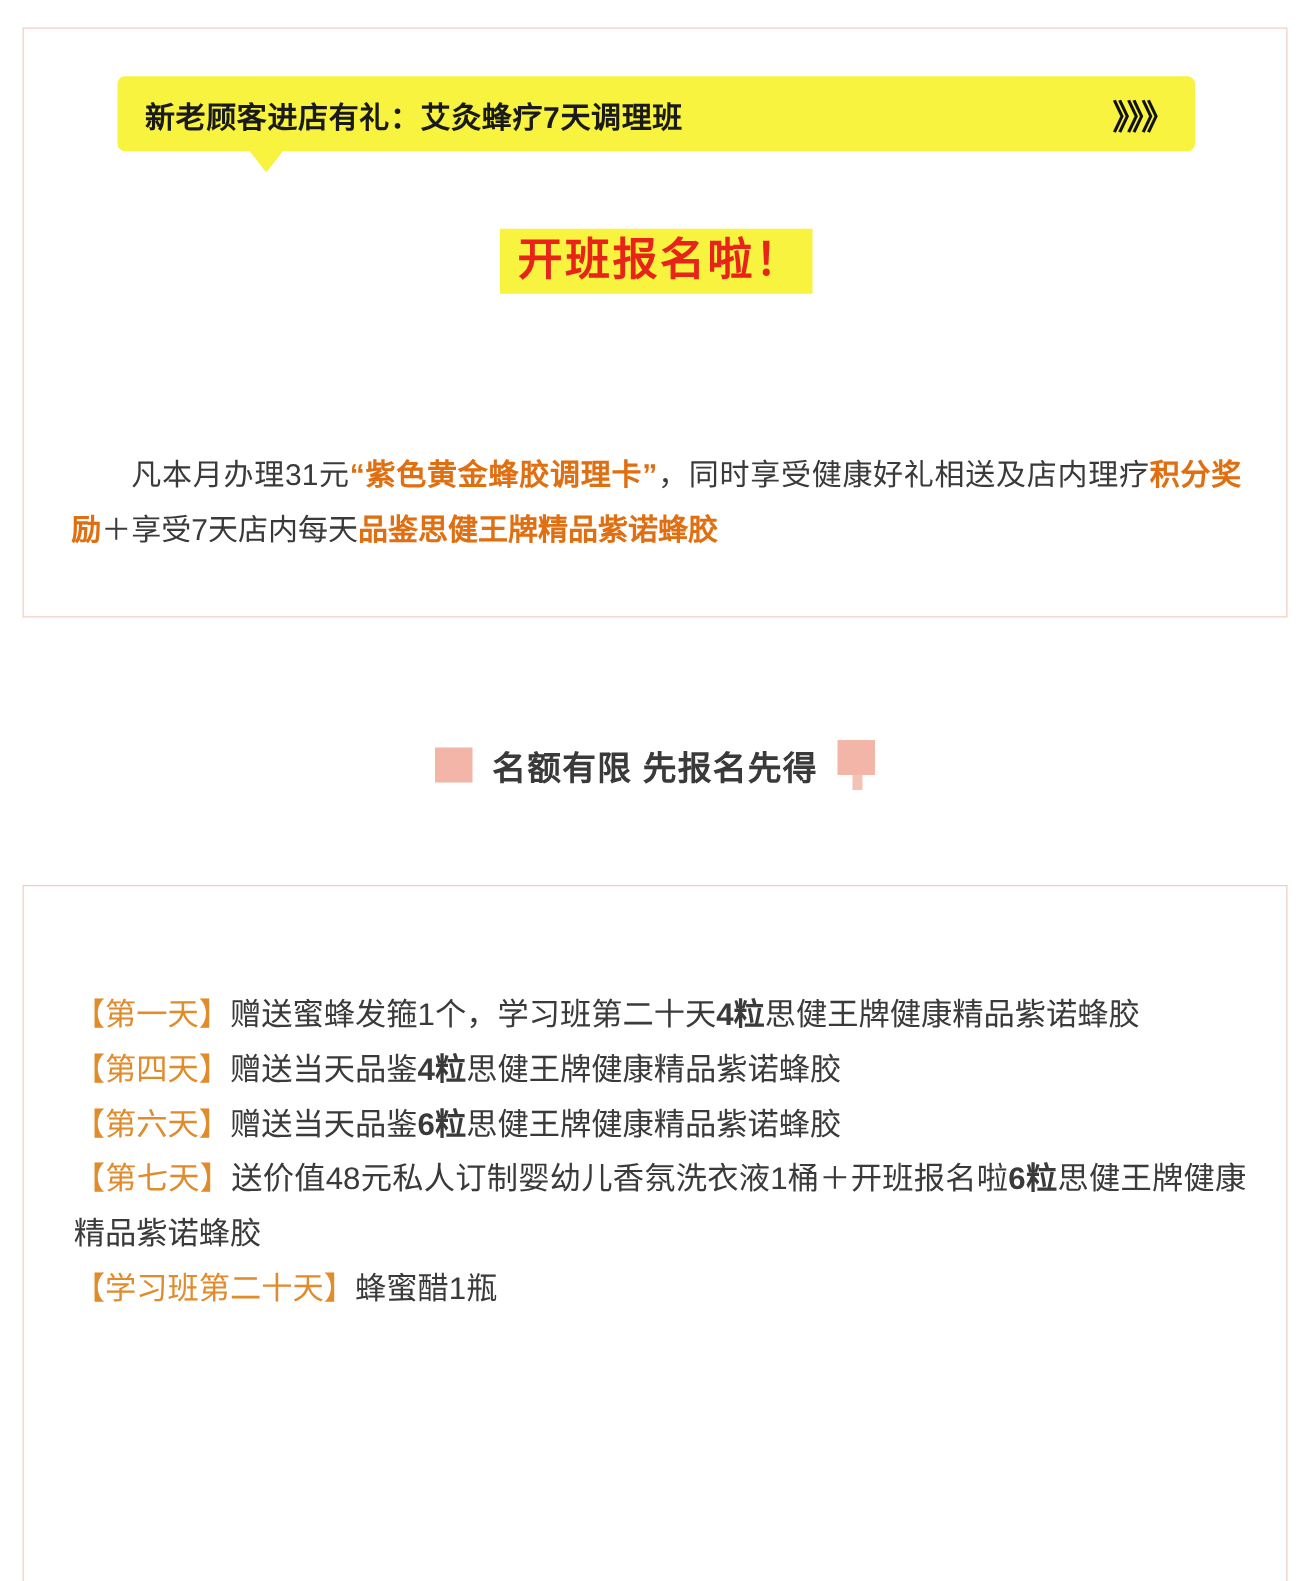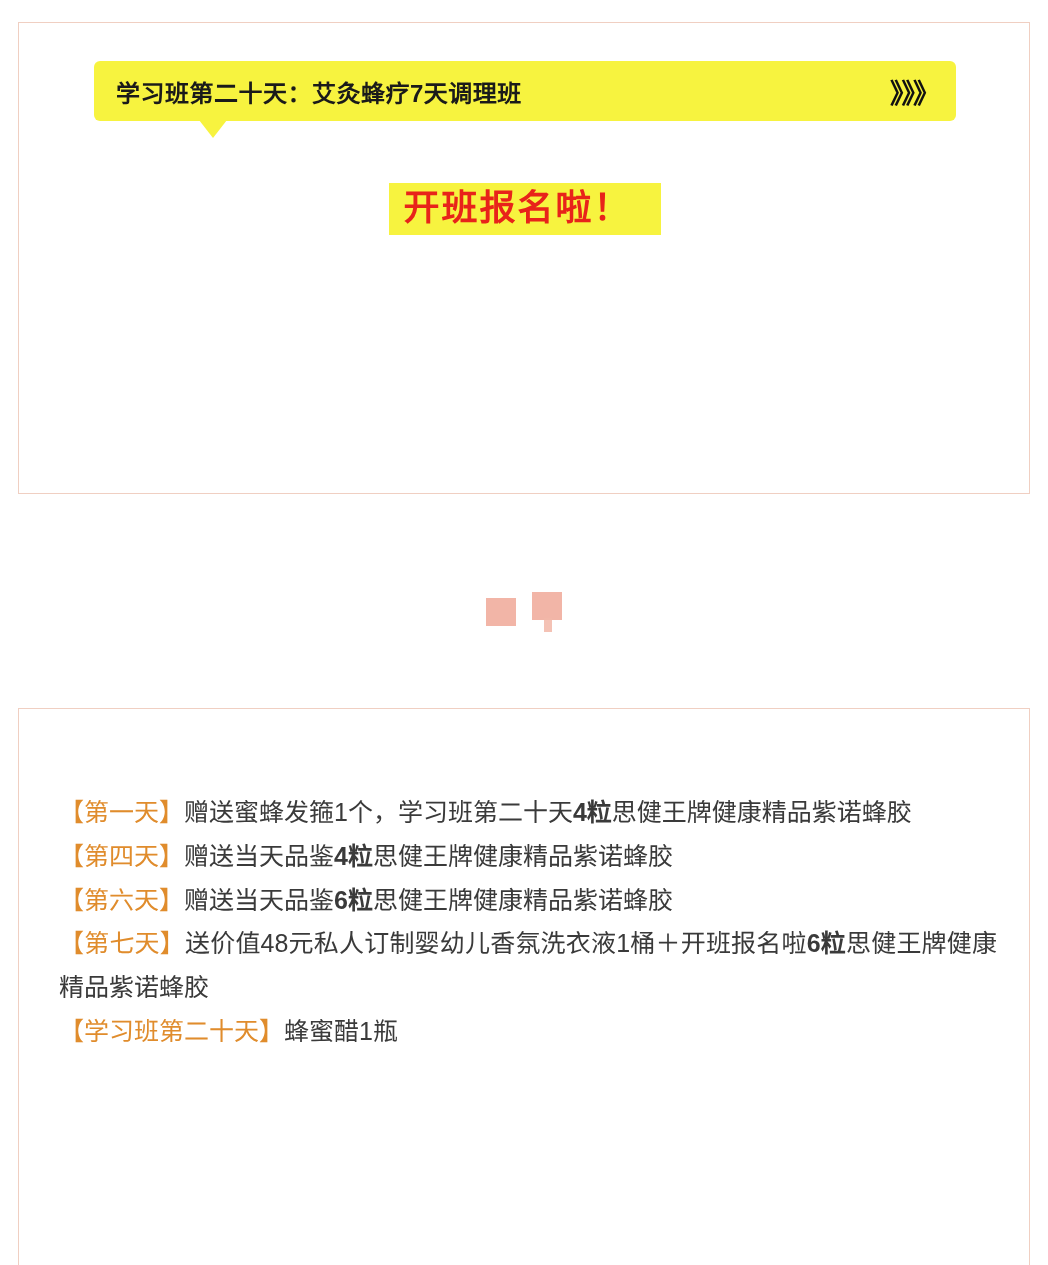--- a/index.html
+++ b/index.html
@@ -73,21 +73,21 @@
     top: 160px;
     width: 1012px;
     text-align: center;
   }
   .headline {
     display: inline-block;
     background: #f7f33f;
     color: #e8231a;
     font-size: 36px;
     font-weight: bold;
-    padding: 4px 29px 7px 14px;
+    padding: 4px 8px 7px 14px;
     letter-spacing: 2px;
     line-height: 1.15;
   }
 
   .intro {
     position: absolute;
     left: 38px;
     top: 312px;
     width: 936px;
     font-size: 24px;
@@ -178,34 +178,38 @@
     font-weight: bold;
     color: #3a3a3a;
   }
 </style>
 </head>
 <body>
 
 <div class="top-card">
 
   <div class="banner">
-    <span class="banner-text">学习班第二十天：艾灸蜂疗7天调理班</span>
+    <span class="banner-text">新老顾客进店有礼：艾灸蜂疗7天调理班</span>
     <span class="banner-arrows">》》》</span>
   </div>
   <div class="banner-tail"></div>
 
   <div class="headline-wrap">
     <span class="headline">开班报名啦！</span>
   </div>
 
+  <p class="intro">
+    <span>凡本月办理31元</span><span class="hl">“紫色黄金蜂胶调理卡”</span><span>，同时享受健康好礼相送及店内理疗</span><span class="hl">积分奖励</span><span>＋享受7天店内每天</span><span class="hl">品鉴思健王牌精品紫诺蜂胶</span>
+  </p>
 
 </div>
 
 <div class="seats-row">
   <span class="deco-left"></span>
+  <span class="seats-text">名额有限 先报名先得</span>
   <span class="deco-right">
     <span class="blk"></span>
     <span class="stem"></span>
   </span>
 </div>
 
 <div class="list-card">
   <div class="list-inner">
 
     <div class="day-line">

